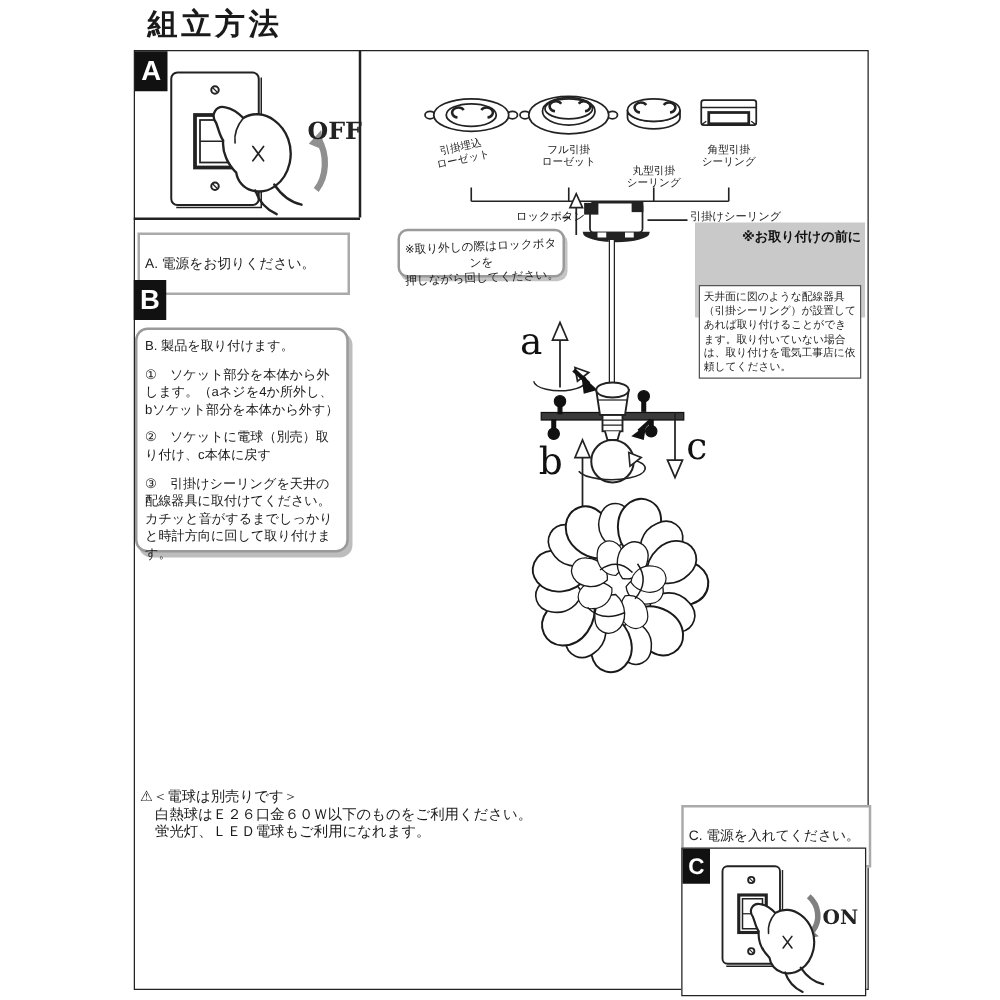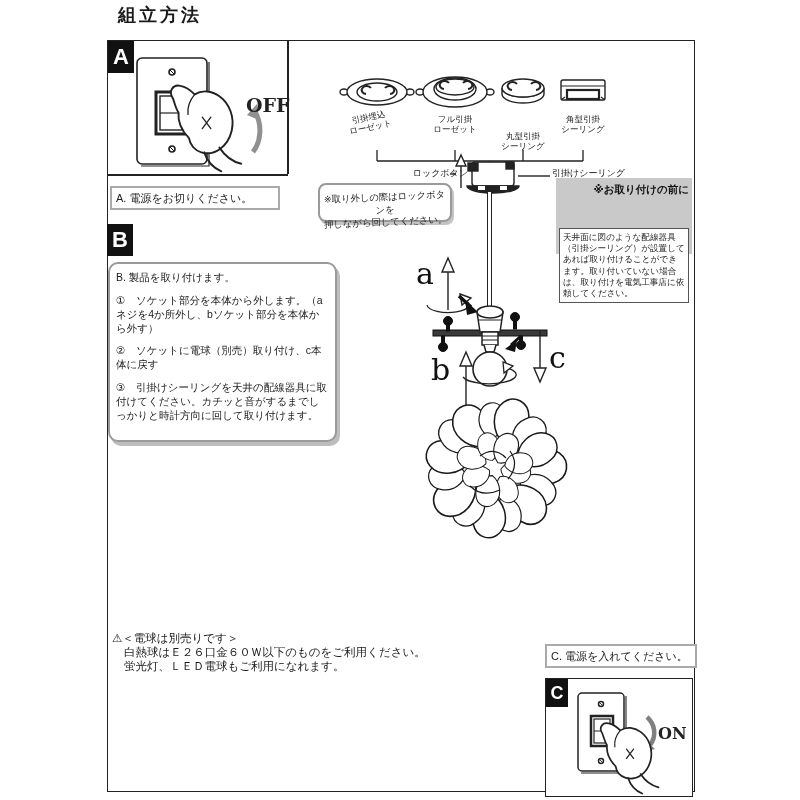--- a/index.html
+++ b/index.html
@@ -1,26 +1,26 @@
 <!DOCTYPE html>
 <html><head>
 <meta charset="utf-8">
 <style>
   html,body{margin:0;padding:0;background:#fff;}
   #canvas{position:relative;width:800px;height:800px;background:#ffffff;overflow:hidden;
           font-family:"Liberation Sans","DejaVu Sans",sans-serif;color:#111;}
   .abs{position:absolute;}
-  .page-title{font-size:18px;font-weight:600;letter-spacing:3px;color:#1a1a1a;}
+  .page-title{font-size:24px;font-weight:600;letter-spacing:3px;color:#1a1a1a;}
   .main-border{border:1.5px solid #222;}
   .vline{background:#222;width:1.5px;}
   .hline{background:#222;height:1.5px;}
   .step-label{background:#111;color:#fff;font-weight:bold;font-size:22px;
               display:flex;align-items:center;justify-content:center;}
   .caption-box{border:2px solid #aaa;background:#fff;font-size:11px;line-height:18px;
-               padding:1px 4px;white-space:nowrap;color:#222;}
+               padding:14px 4px;white-space:nowrap;color:#222;}
   .note-box{border:2.5px solid #9a9a9a;border-radius:8px;background:#fff;
             box-shadow:2px 3px 0 #c4c4c4;}
   .note-text{font-size:9.3px;line-height:1.35;text-align:center;color:#222;
              transform:rotate(-2.5deg);padding-top:6px;}
   .binstr-box{border:2.5px solid #9a9a9a;border-radius:10px;background:#fff;
               box-shadow:3px 4px 0 #bdbdbd;padding:7px 6px;box-sizing:border-box;
               font-size:10.5px;line-height:1.32;color:#1a1a1a;}
   .binstr-box p{margin:0 0 9px 0;}
   .fixlabel{font-size:8.5px;line-height:1.15;text-align:center;color:#222;white-space:nowrap;}
   .smalllabel{font-size:9px;color:#222;white-space:nowrap;text-align:center;}
@@ -252,21 +252,21 @@
         <path d="M0,0 C5,-12 20,-18 30,-11 C38,-5 37,7 26,11 C14,16 3,9 0,0 Z" transform="translate(95,72) rotate(204) translate(10,0) scale(0.85)"></path>
         <path d="M0,0 C5,-12 20,-18 30,-11 C38,-5 37,7 26,11 C14,16 3,9 0,0 Z" transform="translate(95,72) rotate(252) translate(8,0) scale(0.8,-0.8)"></path>
         <path d="M0,0 C5,-12 20,-18 30,-11 C38,-5 37,7 26,11 C14,16 3,9 0,0 Z" transform="translate(95,72) rotate(300) translate(6,0) scale(0.9)"></path>
         <path d="M0,0 C5,-12 20,-18 30,-11 C38,-5 37,7 26,11 C14,16 3,9 0,0 Z" transform="translate(95,72) rotate(348) translate(10,0) scale(0.8,-0.8)"></path>
       </g>
       <path d="M80,60 q14,-10 26,2 M70,90 q12,12 30,4 M110,55 q10,14 -2,28" fill="none"></path>
     </g>
   </svg>
 
   <div class="abs step-label" style="left:107px;top:224px;width:26px;height:32px;">B</div>
-  <div class="abs binstr-box" style="left:108px;top:262px;width:229px;height:180px;">
+  <div class="abs binstr-box" style="left:108px;top:262px;width:171px;height:180px;">
     <p>B. 製品を取り付けます。</p>
     <p>①　ソケット部分を本体から外します。（aネジを4か所外し、bソケット部分を本体から外す）</p>
     <p>②　ソケットに電球（別売）取り付け、c本体に戻す</p>
     <p>③　引掛けシーリングを天井の配線器具に取付けてください。カチッと音がするまでしっかりと時計方向に回して取り付けます。</p>
   </div>
 
   <div class="abs bulbnote" style="left:112px;top:631px;">
     <div><span>⚠</span><span>＜電球は別売りです＞</span></div>
     <div style="padding-left:12px;">白熱球はＥ２６口金６０Ｗ以下のものをご利用ください。</div>
     <div style="padding-left:12px;">蛍光灯、ＬＥＤ電球もご利用になれます。</div>

